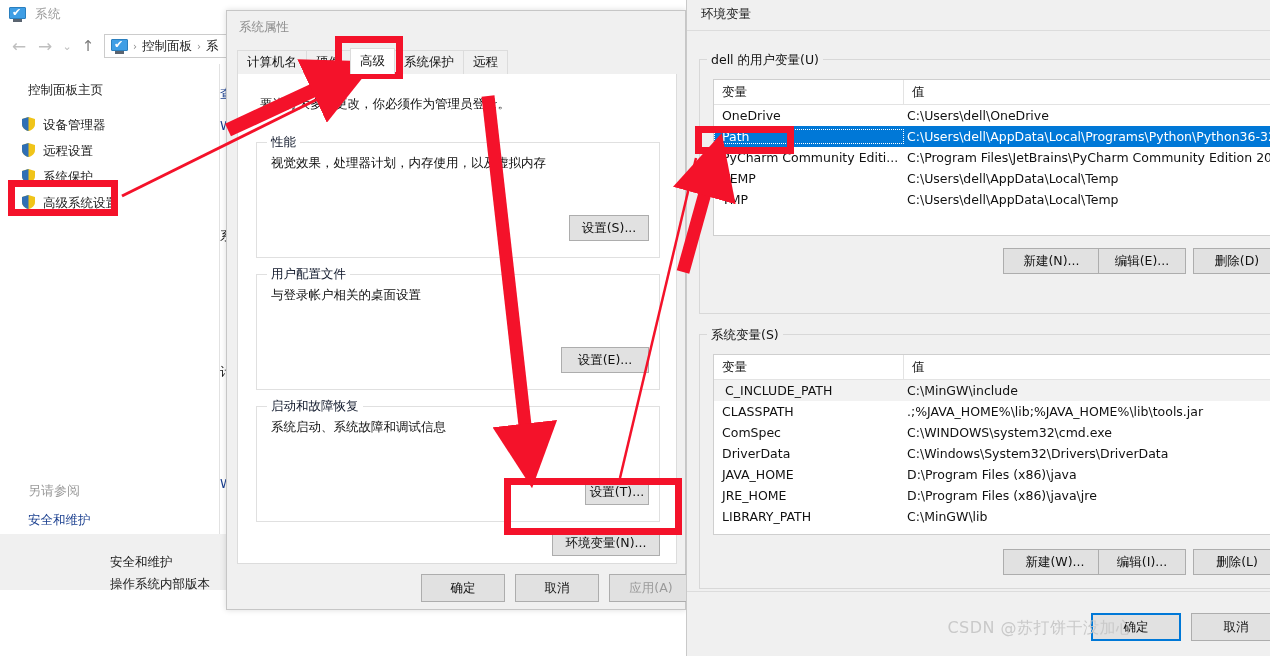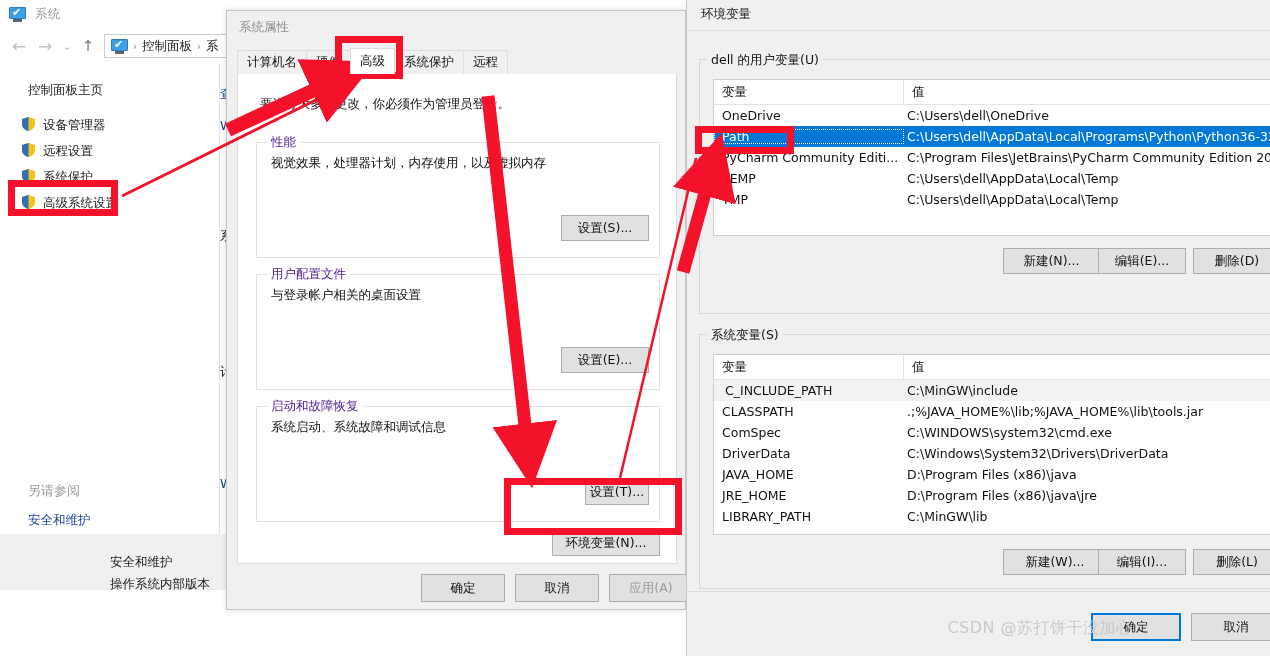--- a/index.html
+++ b/index.html
@@ -99,21 +99,21 @@
 
   .sp-panel {
     position: absolute; left: 10px; top: 63px; width: 440px; height: 490px;
     background: #ffffff; border: 1px solid #dcdcdc; border-top: none;
   }
   .sp-note { position: absolute; left: 22px; top: 22px; font-size: 12.5px; color: #111; }
 
   .grp { position: absolute; left: 18px; width: 404px; border: 1px solid #e0e0e0; }
   .grp-legend {
     position: absolute; left: 10px; top: -9px; background: #fff; padding: 0 4px;
-    font-size: 12.5px; color: #4c1d95;
+    font-size: 12.5px; color: #0f172a;
   }
   .grp-desc { position: absolute; left: 14px; top: 12px; font-size: 12.5px; color: #111; white-space: nowrap; }
   .winbtn {
     position: absolute; background: #e1e1e1; border: 1px solid #adadad;
     font-size: 12.5px; color: #111; display: flex; align-items: center; justify-content: center;
     font-family: "DejaVu Sans", "Liberation Sans", sans-serif;
   }
   .winbtn.dis { color: #9a9a9a; }
 
   .sp-footer { position: absolute; left: 0; top: 557px; width: 458px; height: 42px; }
@@ -266,21 +266,21 @@
       <div class="sp-tab">系统保护</div>
       <div class="sp-tab">远程</div>
     </div>
 
     <div class="sp-panel">
       <div class="sp-note">要进行大多数更改，你必须作为管理员登录。</div>
 
       <div class="grp" style="top:68px; height:116px;">
         <span class="grp-legend">性能</span>
         <span class="grp-desc">视觉效果，处理器计划，内存使用，以及虚拟内存</span>
-        <div class="winbtn" style="right:10px; top:72px; width:88px; height:26px;">设置(S)...</div>
+        <div class="winbtn" style="right:10px; top:72px; width:80px; height:26px;">设置(S)...</div>
       </div>
 
       <div class="grp" style="top:200px; height:116px;">
         <span class="grp-legend">用户配置文件</span>
         <span class="grp-desc">与登录帐户相关的桌面设置</span>
         <div class="winbtn" style="right:10px; top:72px; width:88px; height:26px;">设置(E)...</div>
       </div>
 
       <div class="grp" style="top:332px; height:116px;">
         <span class="grp-legend">启动和故障恢复</span>

